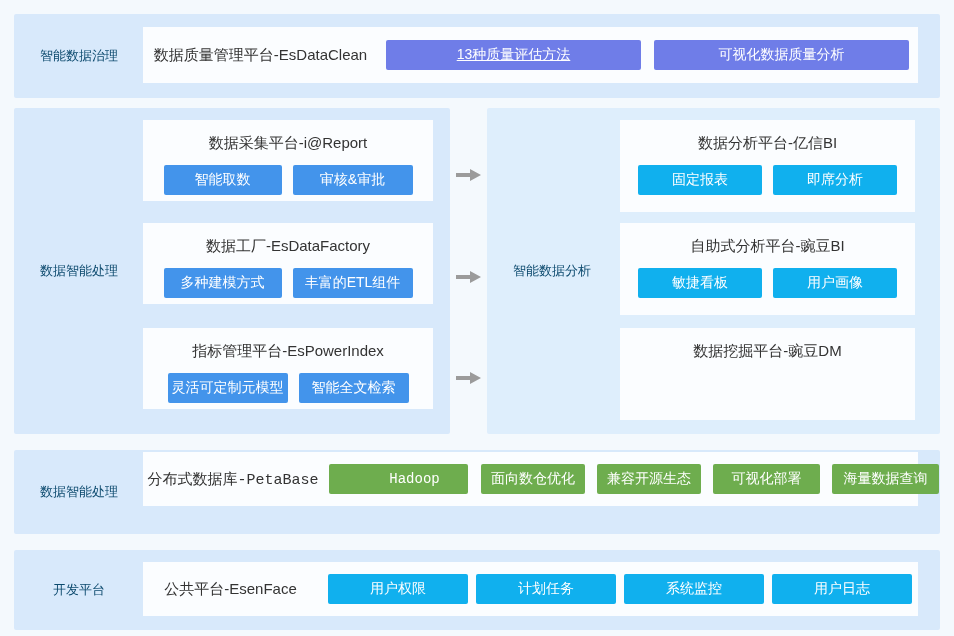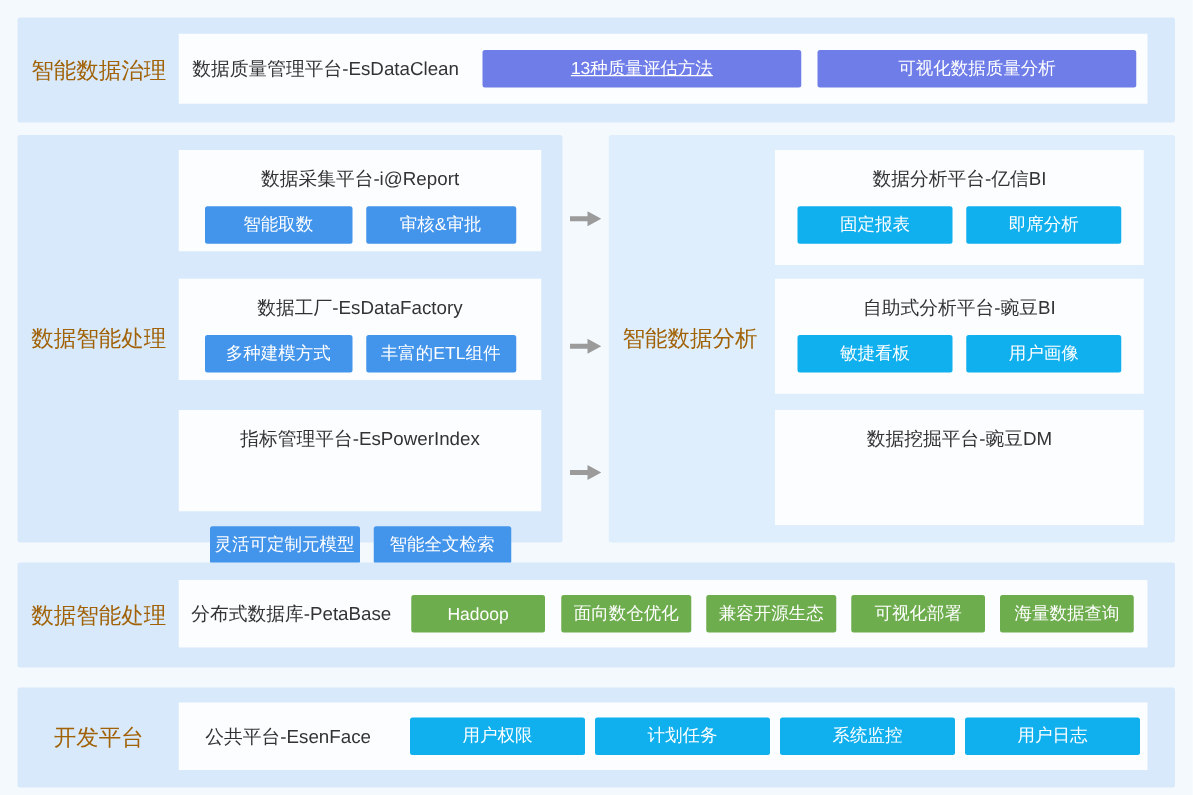--- a/index.html
+++ b/index.html
@@ -5,42 +5,42 @@
   html,body{margin:0;padding:0;}
   body{font-family:"Liberation Sans","DejaVu Sans",sans-serif;}
   .canvas{position:relative;width:954px;height:636px;background:#f4f9fd;overflow:hidden;}
   .panel{position:absolute;background:#d8e9fb;border-radius:2px;}
   .panel.light{background:#deeefc;}
   .row1{left:14px;top:14px;width:926px;height:84px;}
   .row2-left{left:14px;top:108px;width:436px;height:326px;}
   .row2-right{left:487px;top:108px;width:453px;height:326px;}
   .row3{left:14px;top:450px;width:926px;height:84px;}
   .row4{left:14px;top:550px;width:926px;height:80px;}
-  .row-label{position:absolute;left:10px;top:0;height:100%;width:110px;display:flex;align-items:center;justify-content:center;font-size:18px;color:#a16207;}
+  .row-label{position:absolute;left:10px;top:0;height:100%;width:110px;display:flex;align-items:center;justify-content:center;font-size:13px;color:#0c4a6e;}
   .hcard{position:absolute;left:129px;background:#fbfdff;display:flex;align-items:center;}
   .row1 .hcard{top:13px;width:775px;height:56px;}
-  .row3 .hcard{top:14px;width:775px;height:54px;}
+  .row3 .hcard{top:2px;width:775px;height:54px;font-family:Liberation Mono, monospace;}
   .row4 .hcard{top:12px;width:775px;height:54px;}
   .hcard-title{font-size:15px;color:#333;text-align:center;flex:0 0 auto;}
   .t235{width:235px;} .t180{width:180px;} .t175{width:175px;}
   .btn{height:30px;display:flex;align-items:center;justify-content:center;color:#fff;font-size:14px;border-radius:2px;flex:0 0 auto;cursor:default;}
   .purple{background:#6f7de8;}
   .blue{background:#4394eb;}
   .cyan{background:#10b0ee;}
   .green{background:#6ead4e;}
   .w245{width:255px;text-decoration:underline;} .w255{width:255px;}
   .w118{width:118px;} .w120{width:120px;} .w110{width:110px;}
   .w124{width:124px;} .w81{width:81px;}
   .w107{width:107px;} .w104{width:104px;text-align:center;} .w140{width:140px;}
-  .ml6{margin-left:6px;} .ml8{margin-left:8px;} .ml10{margin-left:10px;}
+  .ml6{margin-left:6px;padding-left:32px;} .ml8{margin-left:8px;} .ml10{margin-left:10px;}
   .ml12{margin-left:12px;} .ml13{margin-left:13px;}
   .vcard{position:absolute;background:#fbfdff;display:flex;flex-direction:column;align-items:center;padding-top:14px;box-sizing:border-box;}
   .row2-left .vcard{left:129px;width:290px;height:81px;}
   .row2-right .vcard{left:133px;width:295px;height:92px;}
-  .pos1{top:12px;} .pos2{top:115px;} .pos3{top:220px;gap:48px;}
+  .pos1{top:12px;} .pos2{top:115px;} .pos3{top:220px;}
   .vcard-title{font-size:15px;color:#333;}
   .btn-row{display:flex;margin-top:12px;gap:11px;}
   .arrow{position:absolute;left:456px;}
   .a1{top:168px;} .a2{top:270px;} .a3{top:371px;}
 </style>
 </head>
 <body>
 
 <div class="canvas">
 

